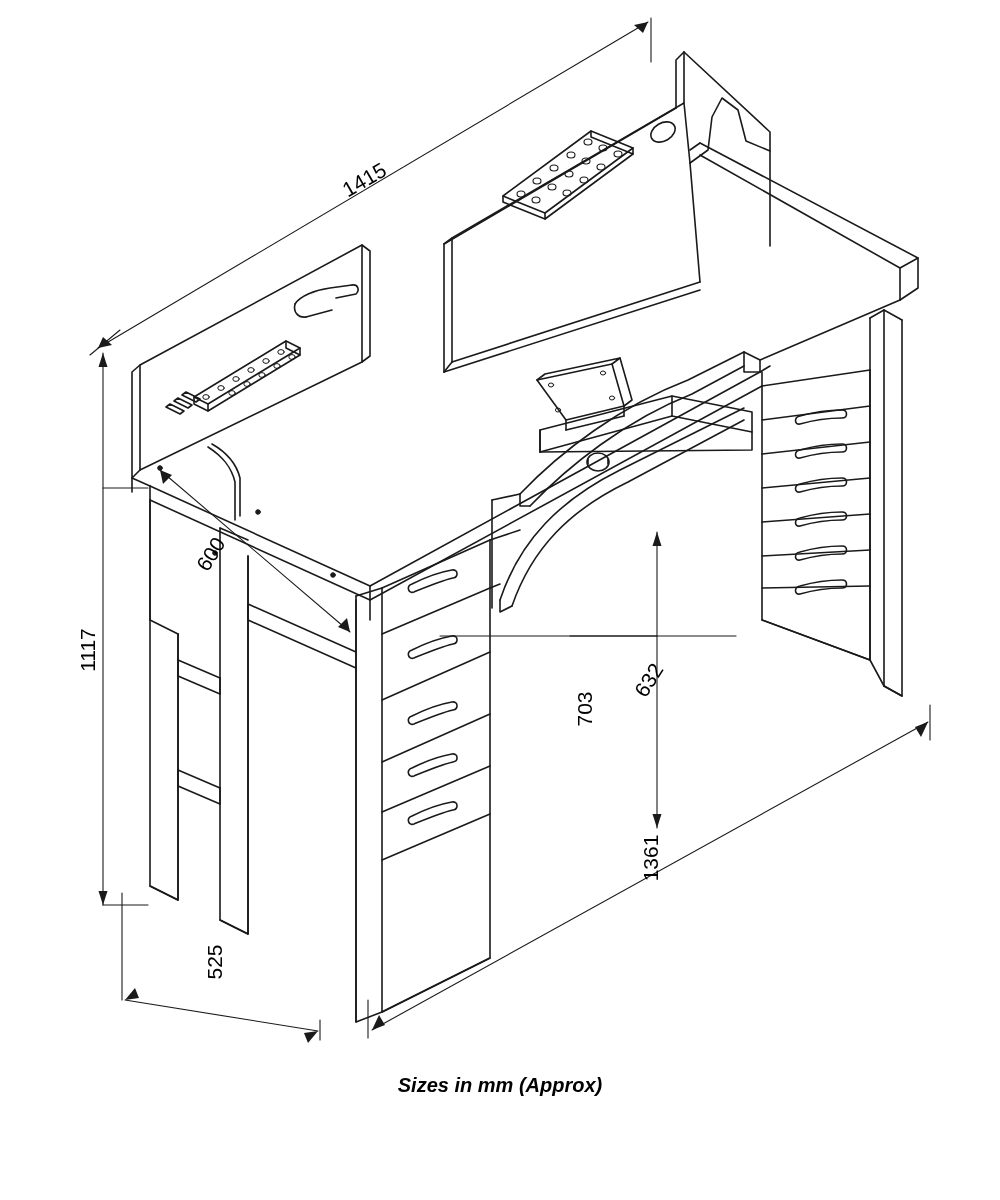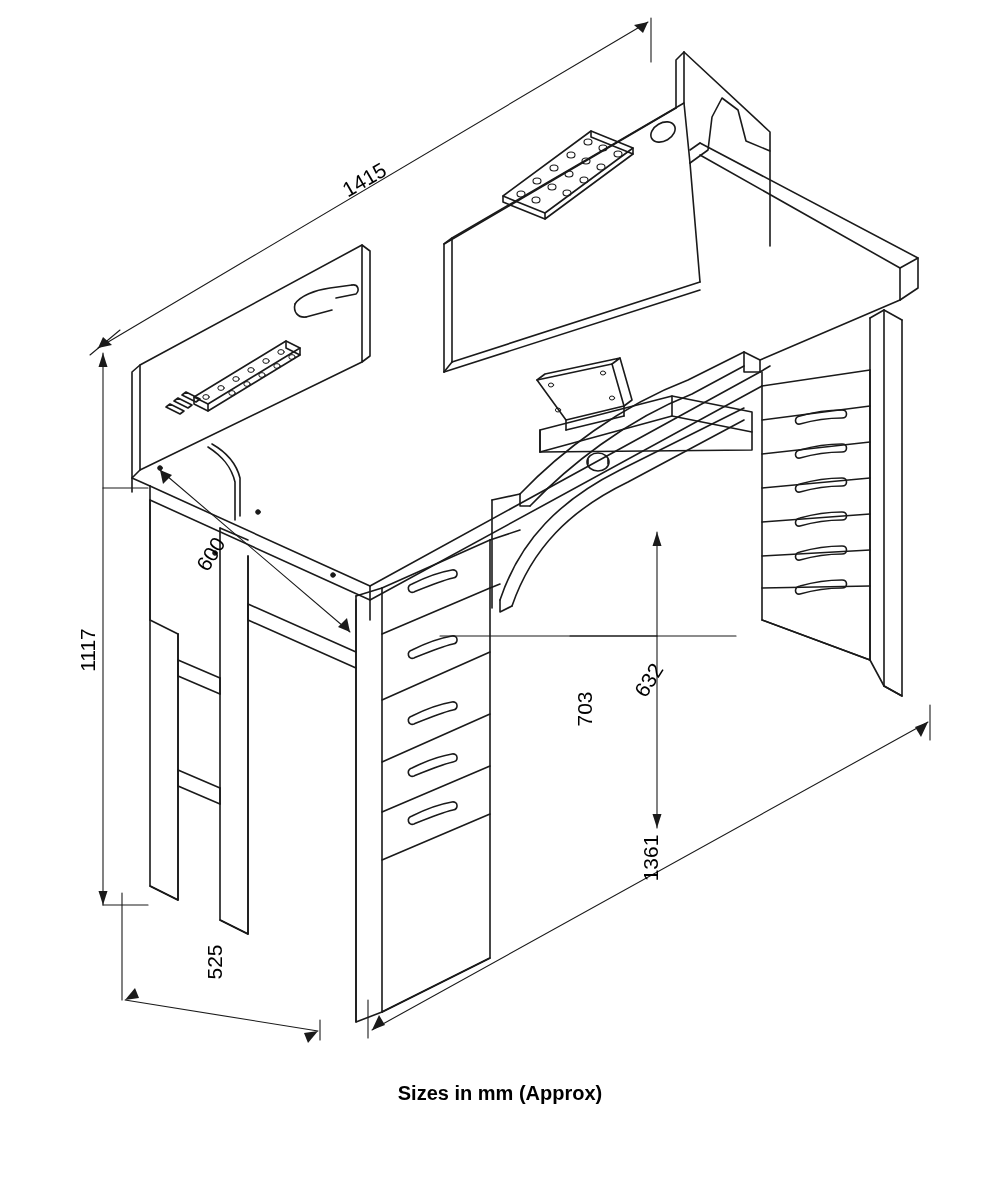--- a/index.html
+++ b/index.html
@@ -33,21 +33,22 @@
     font-weight: bold;
     color: #000000;
     letter-spacing: 0px;
     line-height: 44px;
   }
   .title-sub {
     font-size: 20px;
     font-weight: bold;
     color: #000000;
     line-height: 26px;
-    margin-top: 12px;
+    margin-top: 4px;
+    font-style: italic;
   }
   svg text.dim {
     font-family: "Liberation Sans", sans-serif;
     font-size: 21px;
     fill: #000000;
   }
 </style>
 </head>
 <body>
 

